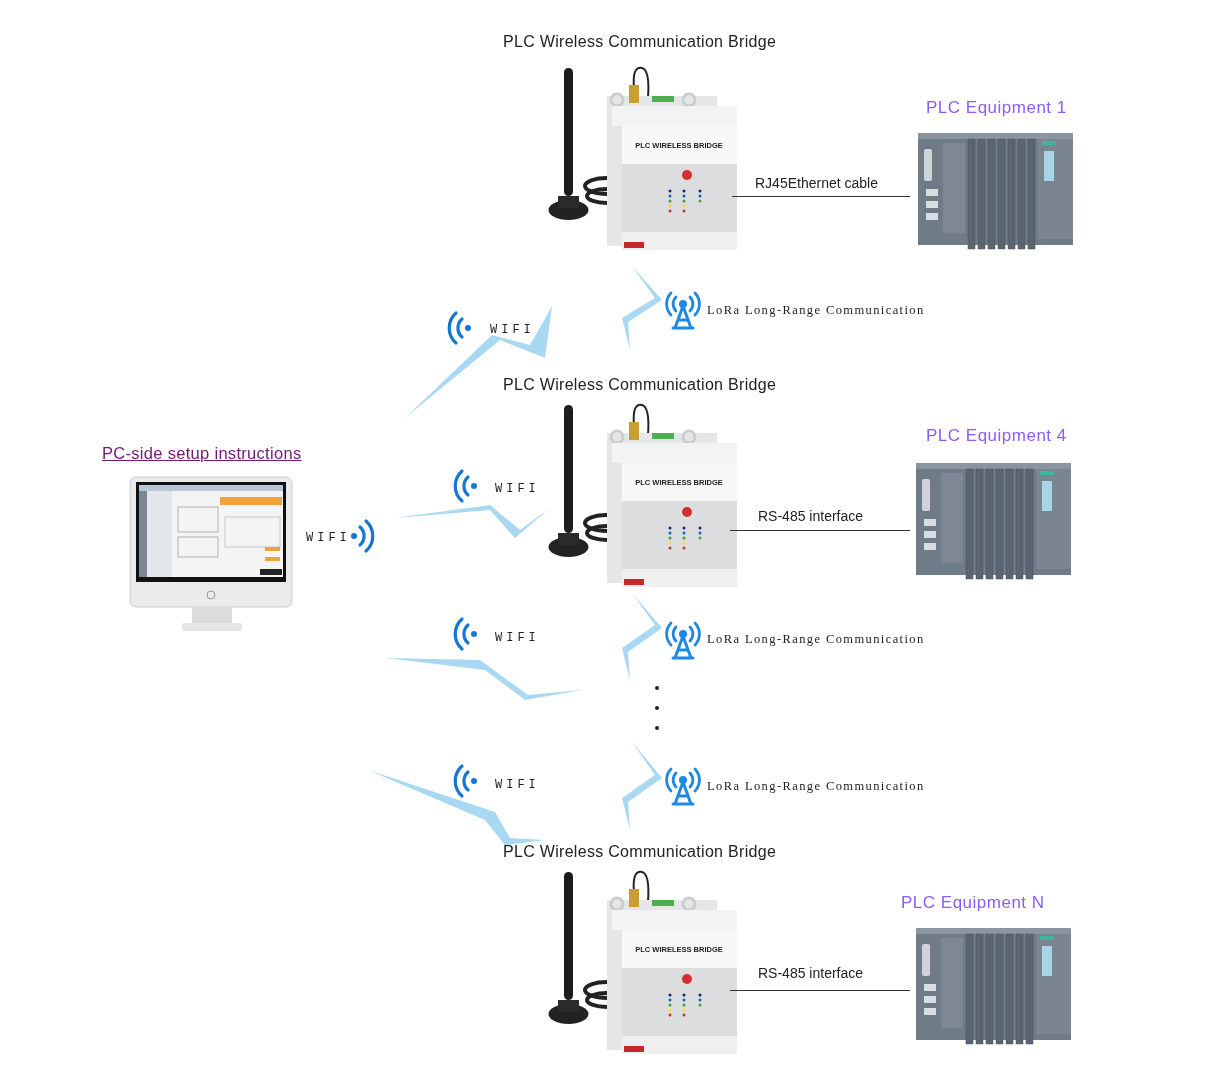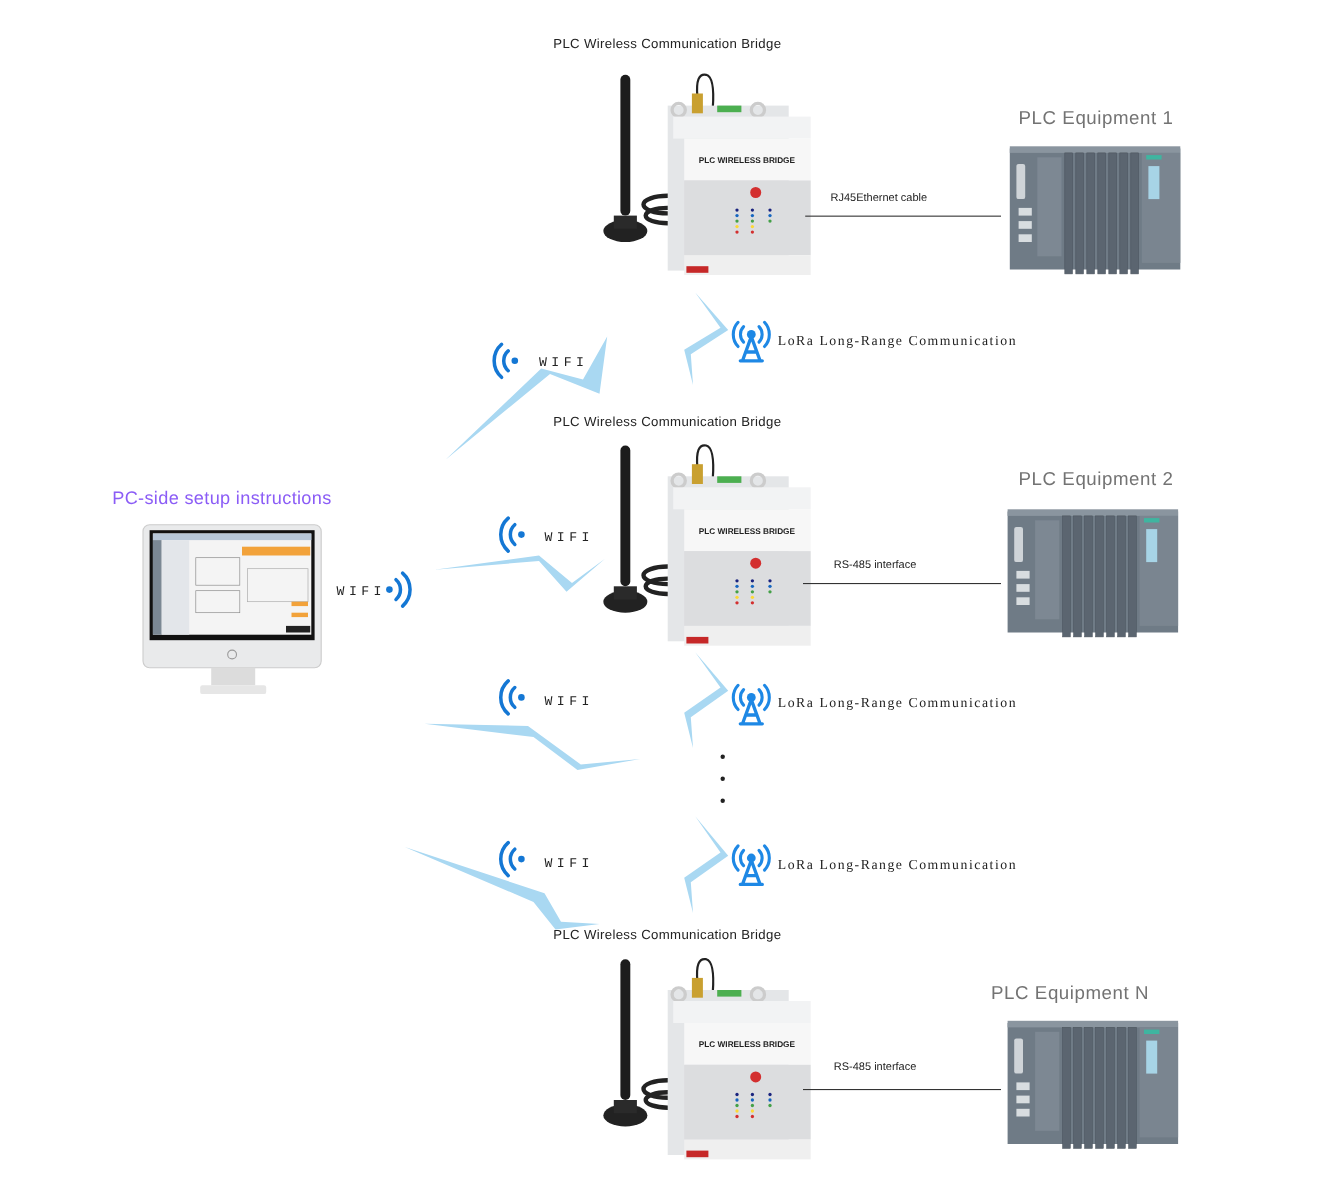--- a/index.html
+++ b/index.html
@@ -1,24 +1,24 @@
 <!DOCTYPE html>
 <html><head>
 <meta charset="utf-8">
 <style>
   html,body{margin:0;padding:0;background:#fff;}
   body{width:1205px;height:1091px;position:relative;overflow:hidden;font-family:"Liberation Sans",sans-serif;color:#222;}
   .abs{position:absolute;}
-  .title{font-size:12px;color:#222;letter-spacing:0.3px;white-space:nowrap;}
-  .equip-title{font-size:17px;color:#737373;letter-spacing:0.5px;white-space:nowrap;}
-  .conn-label{font-size:10px;color:#222;white-space:nowrap;}
+  .title{font-size:16px;color:#222;letter-spacing:0.3px;white-space:nowrap;}
+  .equip-title{font-size:17px;color:#8b5cf6;letter-spacing:0.5px;white-space:nowrap;}
+  .conn-label{font-size:14px;color:#222;white-space:nowrap;}
   .conn-line{height:1px;background:#333;}
   .wifi-text{font-family:Liberation Mono, monospace;font-size:12px;letter-spacing:4px;color:#222;}
   .lora-text{font-family:Liberation Serif, serif;font-size:12.5px;letter-spacing:1.4px;color:#222;white-space:nowrap;}
-  .pc-title{font-size:16.5px;color:#8b5cf6;letter-spacing:0.3px;white-space:nowrap;}
+  .pc-title{font-size:16.5px;color:#701a75;letter-spacing:0.3px;white-space:nowrap;text-decoration:underline;}
   svg{overflow:visible;}
   .dot{width:4px;height:4px;border-radius:50%;background:#222;}
 </style>
 </head>
 <body>
 
 <svg width="0" height="0" style="position:absolute">
   <defs>
 
     <g id="bridge-device">
@@ -171,21 +171,21 @@
   </svg>
 <div class="abs wifi-text" style="left:490px;top:323px">WIFI</div>
 
 <div class="abs title" style="left:503px;top:376px">PLC Wireless Communication Bridge</div>
 <svg class="abs" style="left:552px;top:405px" width="190" height="185">
     <use href="#bridge-device"></use>
   <text x="127" y="80" font-family="Liberation Sans, sans-serif" font-size="7.5" font-weight="bold" text-anchor="middle" fill="#222">PLC WIRELESS BRIDGE</text>
 </svg>
 <div class="abs conn-label" style="left:758px;top:508px">RS-485 interface</div>
 <div class="abs conn-line" style="left:730px;top:530px;width:180px"></div>
-<div class="abs equip-title" style="left:926px;top:426px">PLC Equipment 2</div>
+<div class="abs equip-title" style="left:926px;top:426px">PLC Equipment 4</div>
 <svg class="abs" style="left:916px;top:455px" width="160" height="130">
     <use href="#plc-equipment"></use>
   </svg>
 
 <svg class="abs" style="left:458px;top:470px" width="24" height="34">
     <use href="#wifi-arcs-left"></use>
   </svg>
 <div class="abs wifi-text" style="left:495px;top:482px">WIFI</div>
 
 <svg class="abs" style="left:668px;top:622px" width="32" height="40">

